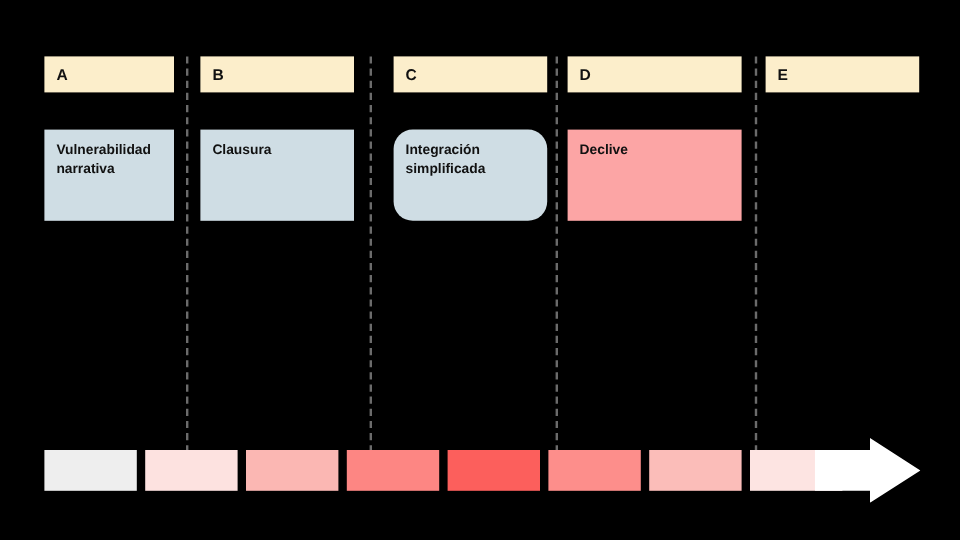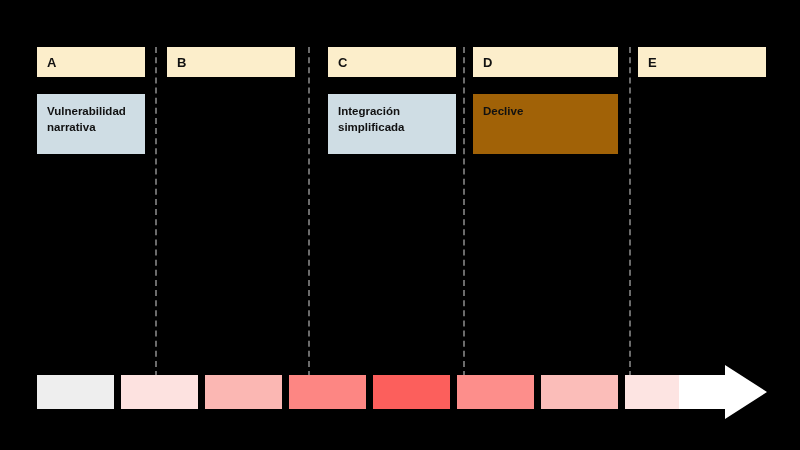--- a/index.html
+++ b/index.html
@@ -36,22 +36,22 @@
     align-items: center;
     padding-left: 10px;
   }
   .phase-header-label {
     font-size: 13px;
     font-weight: bold;
     color: #111111;
     letter-spacing: 0.2px;
   }
   .phase-body {
-    margin-top: 17px;
-    height: 60px;
+    margin-top: 31px;
+    height: 76px;
     background: #cfdde4;
     box-sizing: border-box;
     padding: 10px 10px 0 10px;
   }
   .phase-body-label {
     font-size: 11.5px;
     font-weight: bold;
     color: #111111;
     line-height: 1.35;
     white-space: pre-line;
@@ -97,35 +97,38 @@
         </div>
         <div class="phase-body" style="background: rgb(207, 221, 228);">
           <div class="phase-body-label" style="color: rgb(17, 17, 17);">Vulnerabilidad
 narrativa</div>
         </div>
       </div>
       <div class="phase" style="left: 167px; width: 128px;">
         <div class="phase-header" style="background: rgb(252, 238, 203);">
           <span class="phase-header-label" style="color: rgb(17, 17, 17);">B</span>
         </div>
+        <div class="phase-body" style="background: rgb(207, 221, 228);">
+          <div class="phase-body-label" style="color: rgb(17, 17, 17);">Clausura</div>
+        </div>
       </div>
       <div class="phase" style="left: 328px; width: 128px;">
         <div class="phase-header" style="background: rgb(252, 238, 203);">
           <span class="phase-header-label" style="color: rgb(17, 17, 17);">C</span>
         </div>
-        <div class="phase-body" style="background: rgb(207, 221, 228);">
+        <div class="phase-body" style="background: rgb(207, 221, 228); border-radius: 16px;">
           <div class="phase-body-label" style="color: rgb(17, 17, 17);">Integración
 simplificada</div>
         </div>
       </div>
       <div class="phase" style="left: 473px; width: 145px;">
         <div class="phase-header" style="background: rgb(252, 238, 203);">
           <span class="phase-header-label" style="color: rgb(17, 17, 17);">D</span>
         </div>
-        <div class="phase-body" style="background: #a16207;">
+        <div class="phase-body" style="background: #fca5a5;">
           <div class="phase-body-label" style="color: rgb(17, 17, 17);">Declive</div>
         </div>
       </div>
       <div class="phase" style="left: 638px; width: 128px;">
         <div class="phase-header" style="background: rgb(252, 238, 203);">
           <span class="phase-header-label" style="color: rgb(17, 17, 17);">E</span>
         </div>
       </div>
     </div>
 

